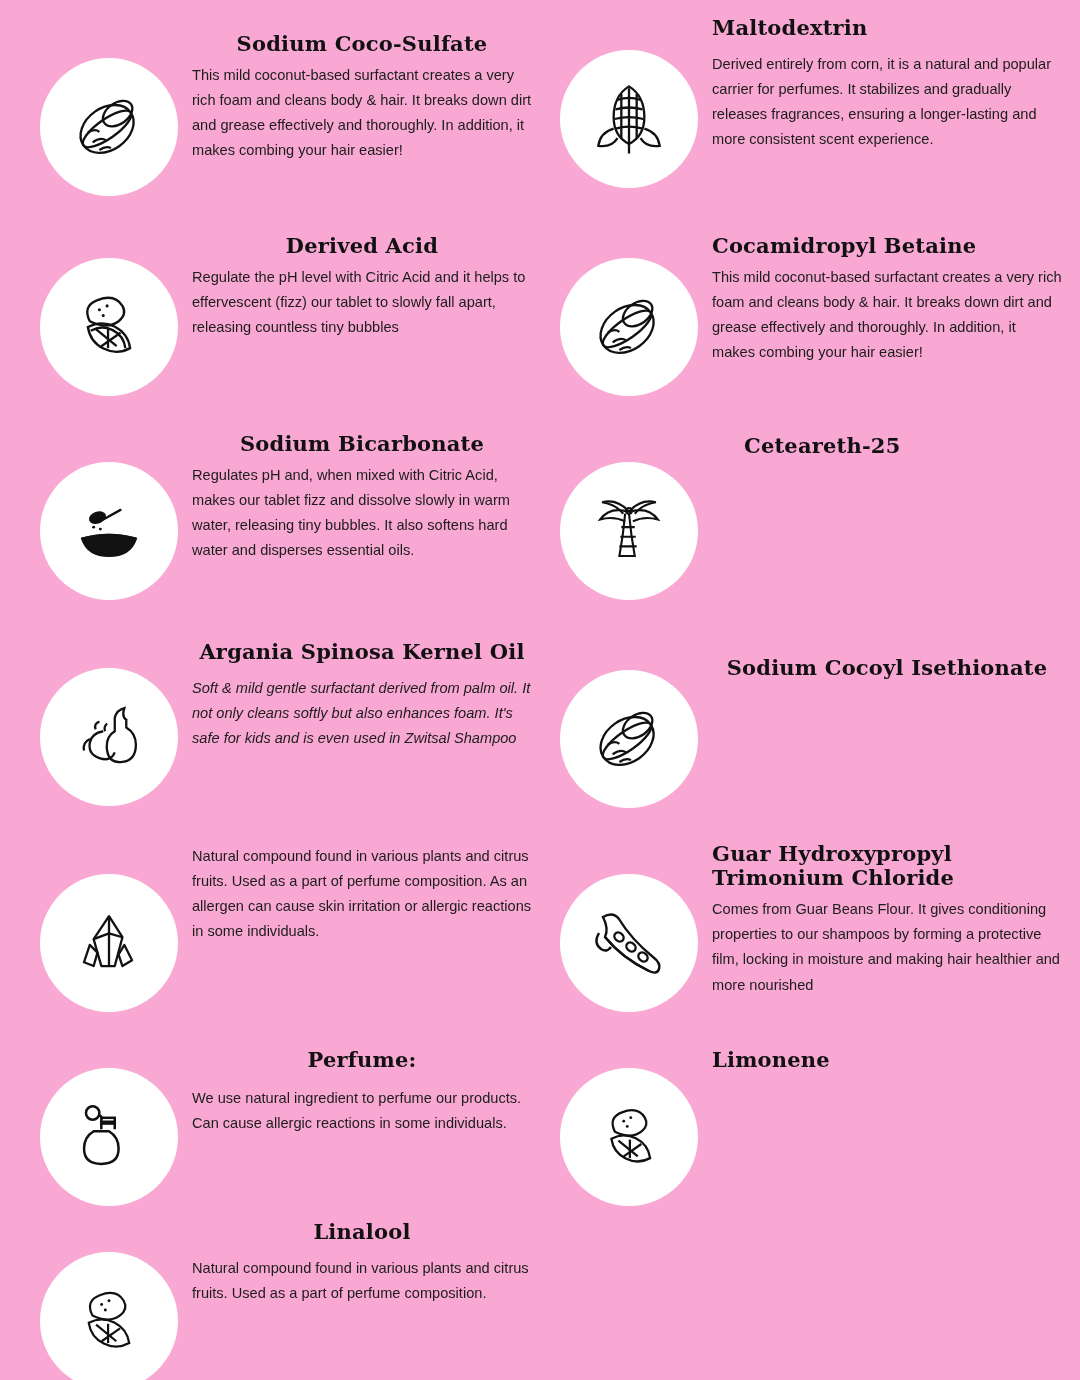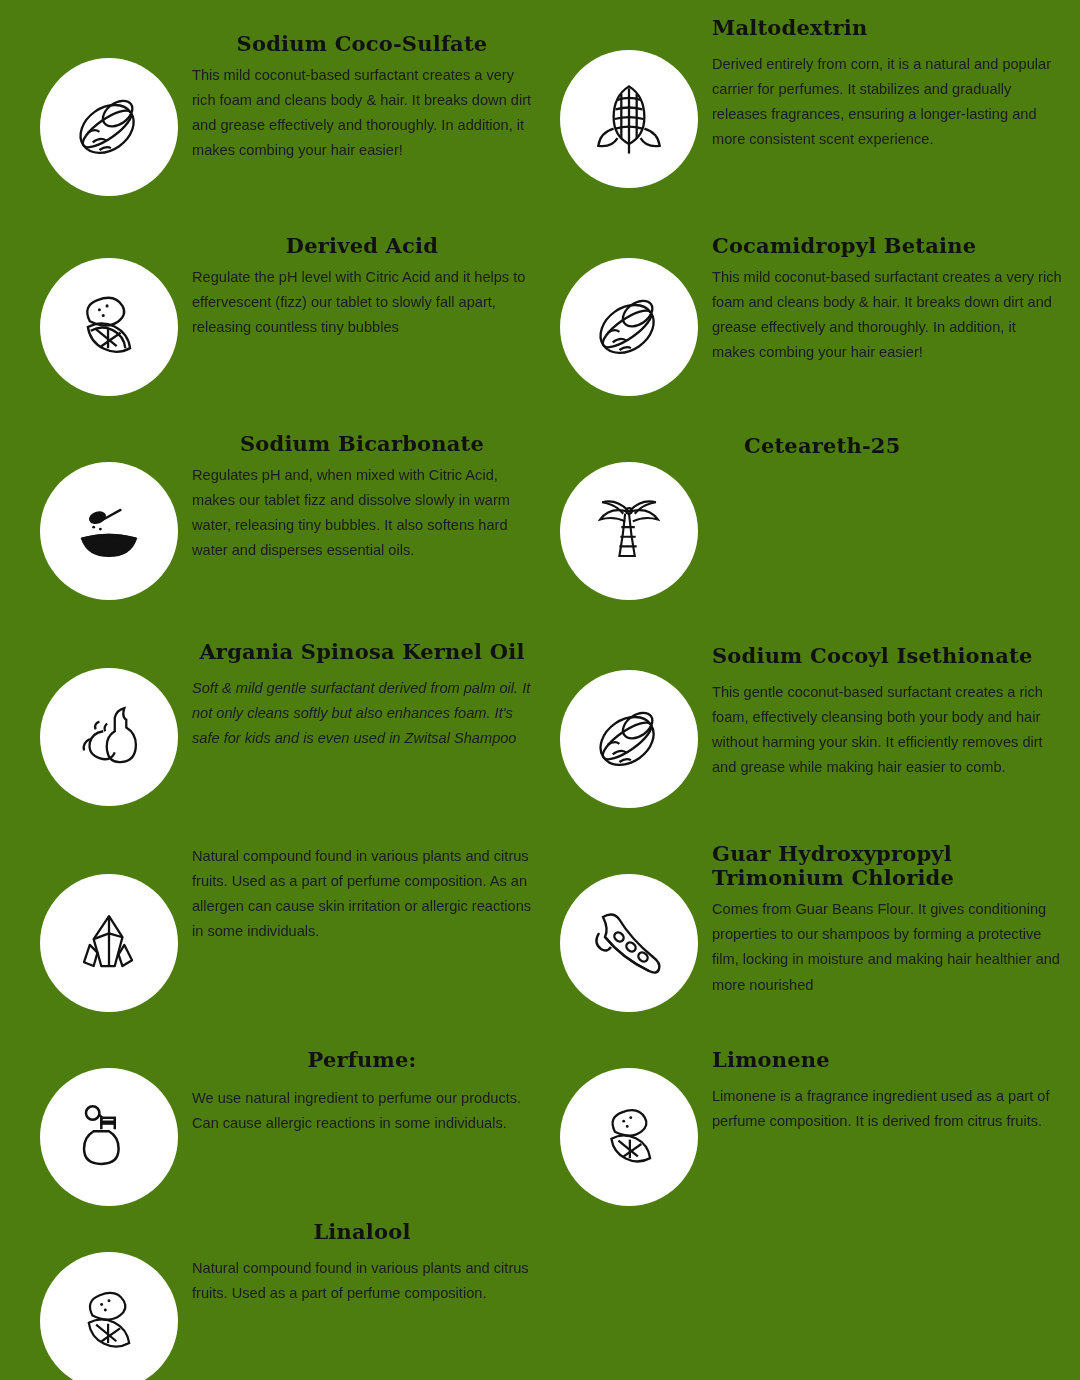--- a/index.html
+++ b/index.html
@@ -5,21 +5,21 @@
   * { box-sizing: border-box; }
   html, body {
     margin: 0; padding: 0;
     width: 1080px; height: 1380px;
     background: #bfd2c5;
     font-family: "Liberation Sans", sans-serif;
   }
   .page {
     position: relative;
     width: 1080px; height: 1380px;
-    background: #4d7c0f;
+    background: #f9a8d4;
     overflow: hidden;
   }
   .column {
     position: absolute;
     top: 0;
     width: 540px;
     height: 1380px;
   }
   .col-left { left: 0; }
   .col-right { left: 540px; }
@@ -257,23 +257,22 @@
       <div class="badge" style="top:42px;">
         <svg width="96" height="96" viewBox="0 0 100 100" fill="none" stroke="#111" stroke-width="2.4">
           <ellipse cx="48" cy="52" rx="30" ry="22" transform="rotate(-35 48 52)"></ellipse>
           <ellipse cx="48" cy="52" rx="30" ry="10" transform="rotate(-35 48 52)"></ellipse>
           <ellipse cx="59" cy="36" rx="17" ry="11" transform="rotate(-35 59 36)"></ellipse>
           <path d="M33 66 q8 -6 14 -2"></path>
           <path d="M28 56 q7 -5 12 -1"></path>
           <path d="M40 74 q7 -5 12 -2"></path>
         </svg>
       </div>
-      <div class="entry-text" style="top:16px;">
+      <div class="entry-text" style="top:28px;text-align:center;">
         <div class="entry-title">Sodium Cocoyl Isethionate</div>
-        <p class="entry-body" style="margin-top:12px;">This gentle coconut-based surfactant creates a rich foam, effectively cleansing both your body and hair without harming your skin. It efficiently removes dirt and grease while making hair easier to comb.</p>
       </div>
     </div>
 
     <div class="entry" style="top:834px;">
       <div class="badge" style="top:40px;">
         <svg width="100" height="100" viewBox="0 0 100 100" fill="none" stroke="#111" stroke-width="2.4">
           <path d="M24 24 q6 12 2 20 q18 22 44 34 q8 4 10 -2 q2 -6 -6 -12 q-22 -18 -34 -38 q-6 -8 -16 -2 z"></path>
           <ellipse cx="40" cy="44" rx="5" ry="4" transform="rotate(40 40 44)"></ellipse>
           <ellipse cx="52" cy="54" rx="5" ry="4" transform="rotate(40 52 54)"></ellipse>
           <ellipse cx="64" cy="64" rx="5" ry="4" transform="rotate(40 64 64)"></ellipse>
@@ -295,18 +294,17 @@
           <circle cx="52" cy="28" r="1.6" fill="#111" stroke="none"></circle>
           <circle cx="48" cy="38" r="1.6" fill="#111" stroke="none"></circle>
           <path d="M30 52 a30 30 0 0 0 44 22 a30 30 0 0 0 -44 -22 z"></path>
           <path d="M51 53 L51 74"></path>
           <path d="M38 54 L60 72"></path>
           <path d="M64 58 L44 72"></path>
         </svg>
       </div>
       <div class="entry-text" style="top:8px;">
         <div class="entry-title">Limonene</div>
-        <p class="entry-body" style="margin-top:12px;">Limonene is a fragrance ingredient used as a part of perfume composition. It is derived from citrus fruits.</p>
       </div>
     </div>
 
   </div>
 </div>
 
 </body></html>

